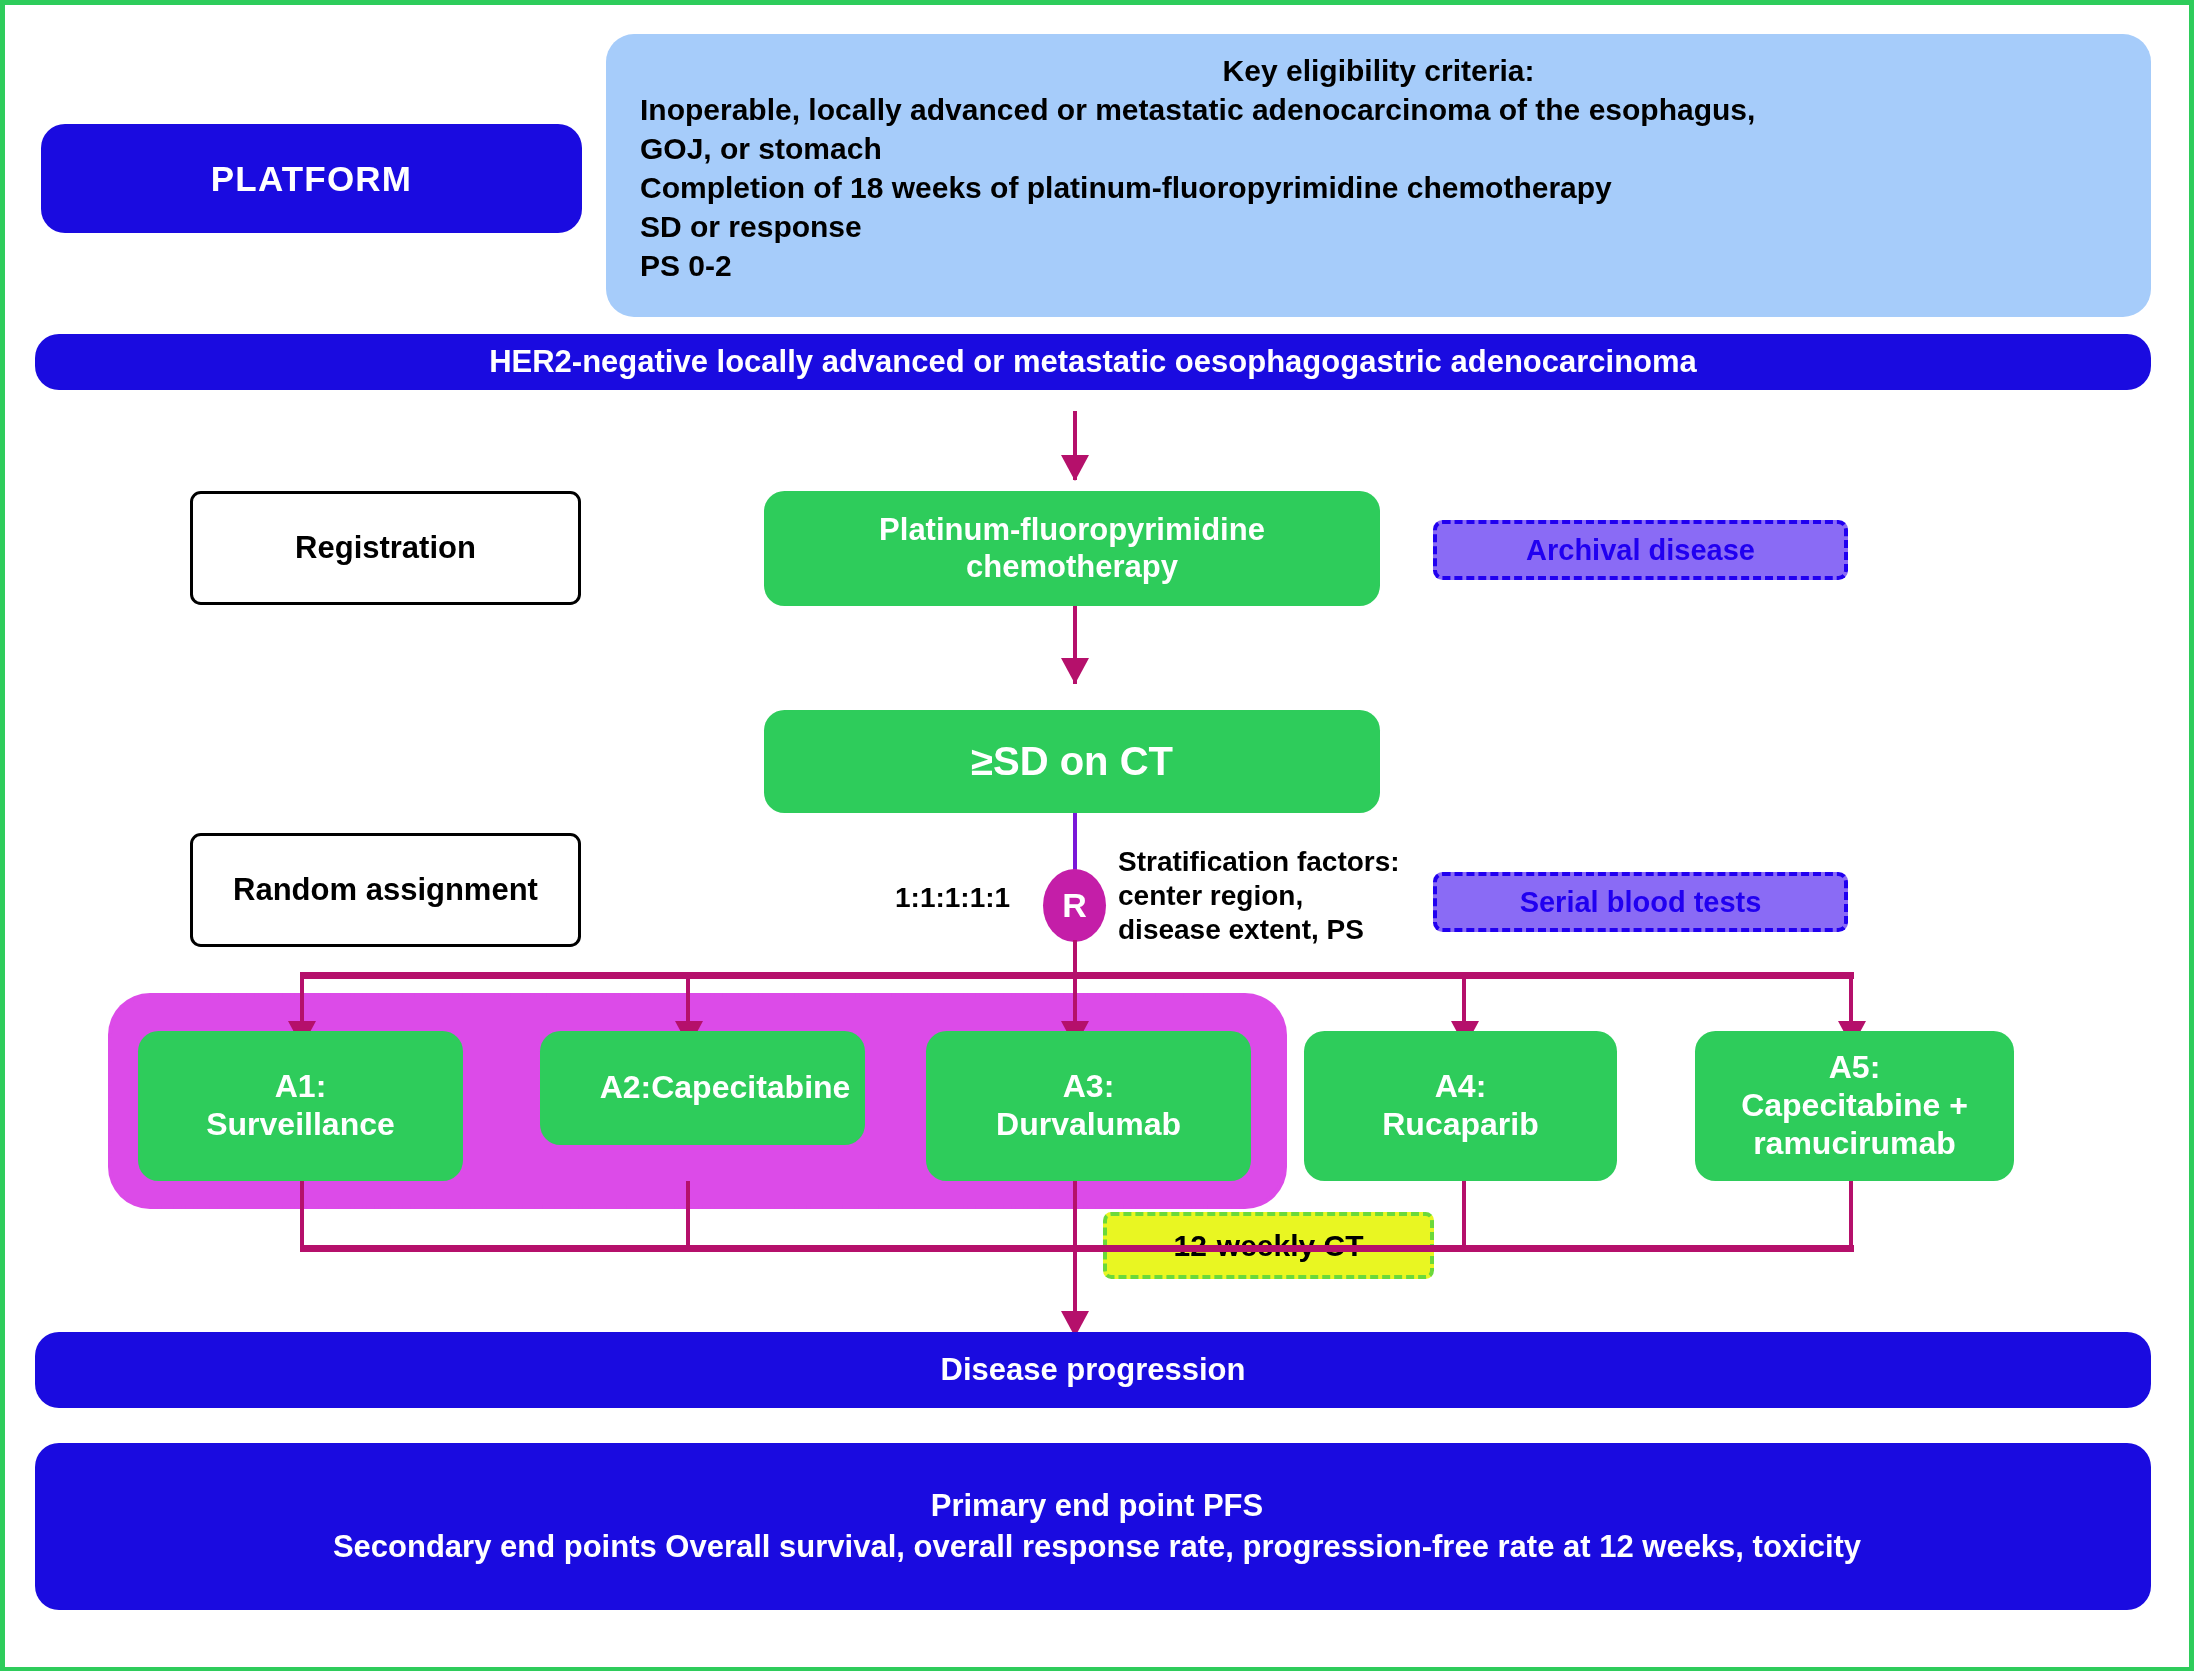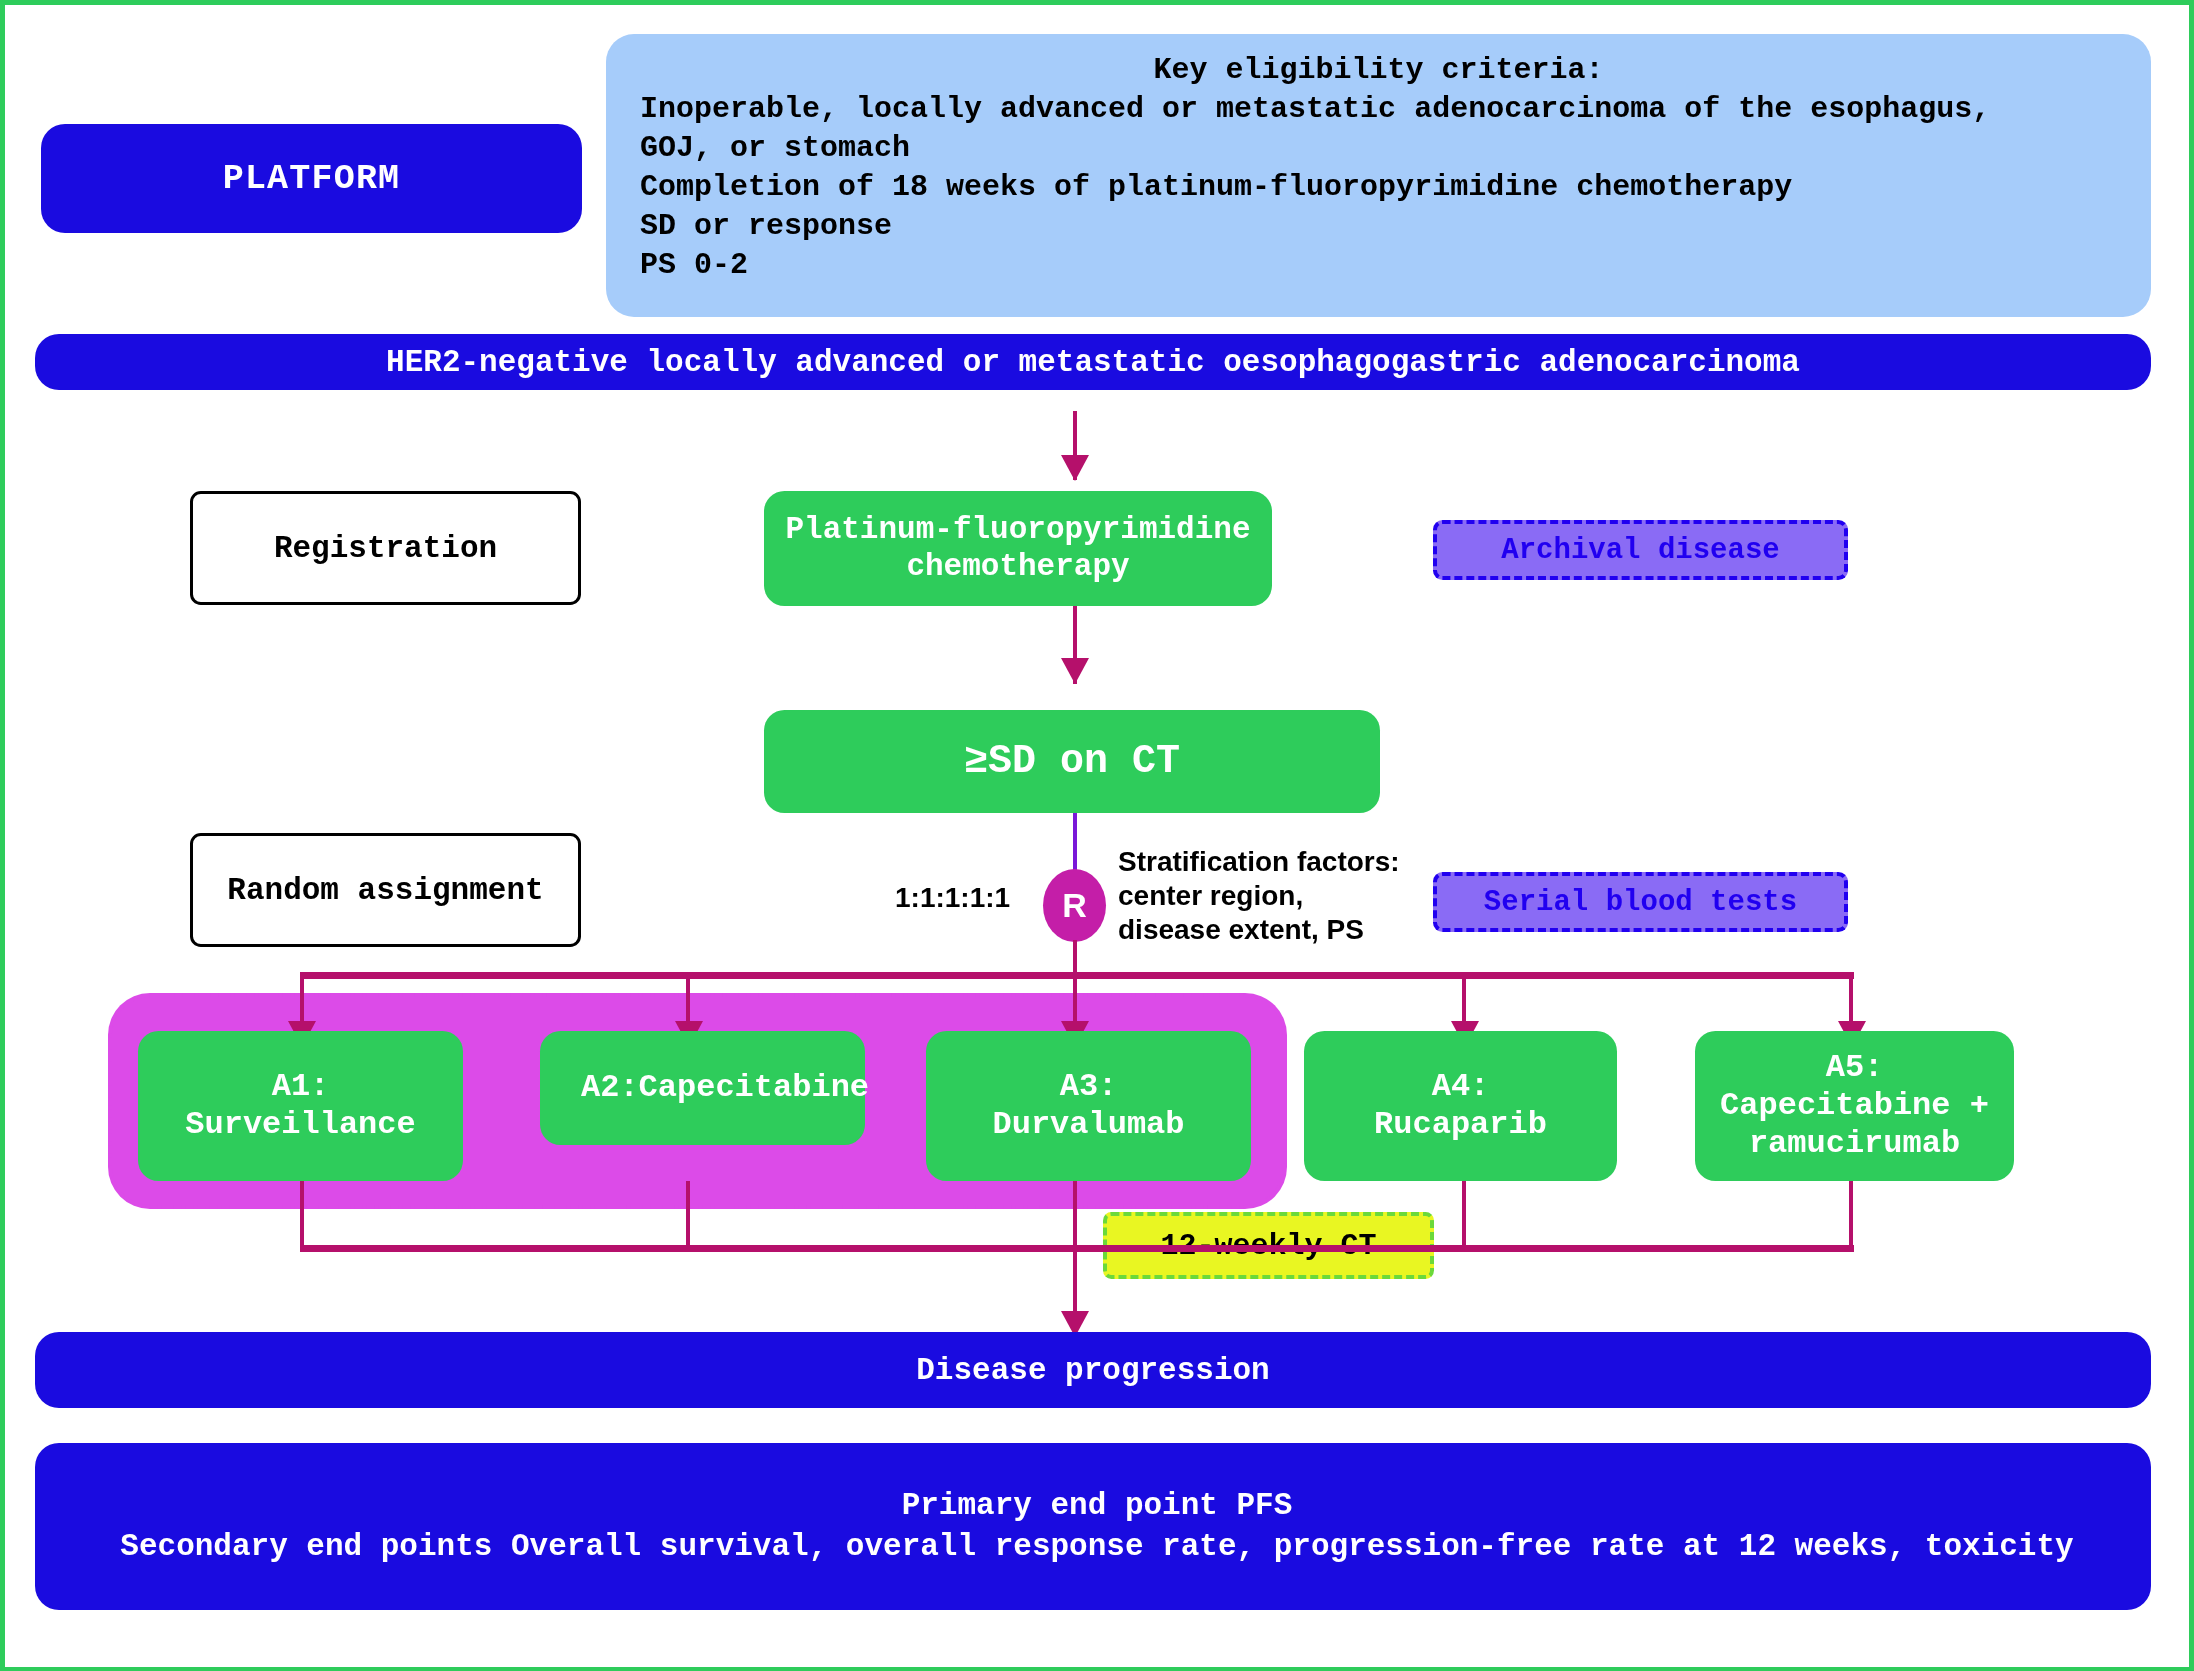--- a/index.html
+++ b/index.html
@@ -8,21 +8,21 @@
   #stage{
     position:relative;
     width:2194px;height:1672px;
     background:#ffffff;
     box-sizing:border-box;
     border:5.4px solid #2ECC5B;
     overflow:hidden;
   }
 
   
-  .box{position:absolute;box-sizing:border-box;display:flex;align-items:center;justify-content:center;text-align:center;font-family:Liberation Mono, monospace;}
+  .box{position:absolute;box-sizing:border-box;display:flex;align-items:center;justify-content:center;text-align:center;}
 
   .blue-bar{
     background:#1A0BE0;color:#ffffff;font-weight:bold;border-radius:24px;
   }
   .green-box{
     background:#2ECC5B;color:#ffffff;font-weight:bold;border-radius:20.4px;line-height:1.18;
   }
   .white-box{
     background:#ffffff;color:#000000;font-weight:bold;border:3.6px solid #000000;border-radius:10.8px;
   }
@@ -81,21 +81,21 @@
     <span>HER2-negative locally advanced or metastatic oesophagogastric adenocarcinoma</span>
   </div>
 
   <div class="vline" style="left:1068px;top:406px;height:69px;"></div>
   <div class="arrow-head" style="left:1056px;top:450px;"></div>
 
   <div class="box white-box" style="left:185px;top:486px;width:391px;height:114px;font-size:31px;">
     <span>Registration</span>
   </div>
 
-  <div class="box green-box" style="left:759px;top:486px;width:508px;height:115px;font-size:31px;flex-direction:column;">
+  <div class="box green-box" style="left:759px;top:486px;width:616px;height:115px;font-size:31px;flex-direction:column;">
     <span>Platinum-fluoropyrimidine</span>
     <span>chemotherapy</span>
   </div>
 
   <div class="box dashed-purple" style="left:1428px;top:515px;width:415px;height:60px;font-size:29px;">
     <span>Archival disease</span>
   </div>
 
   <div class="vline" style="left:1068px;top:601px;height:78px;"></div>
   <div class="arrow-head" style="left:1056px;top:653px;"></div>

